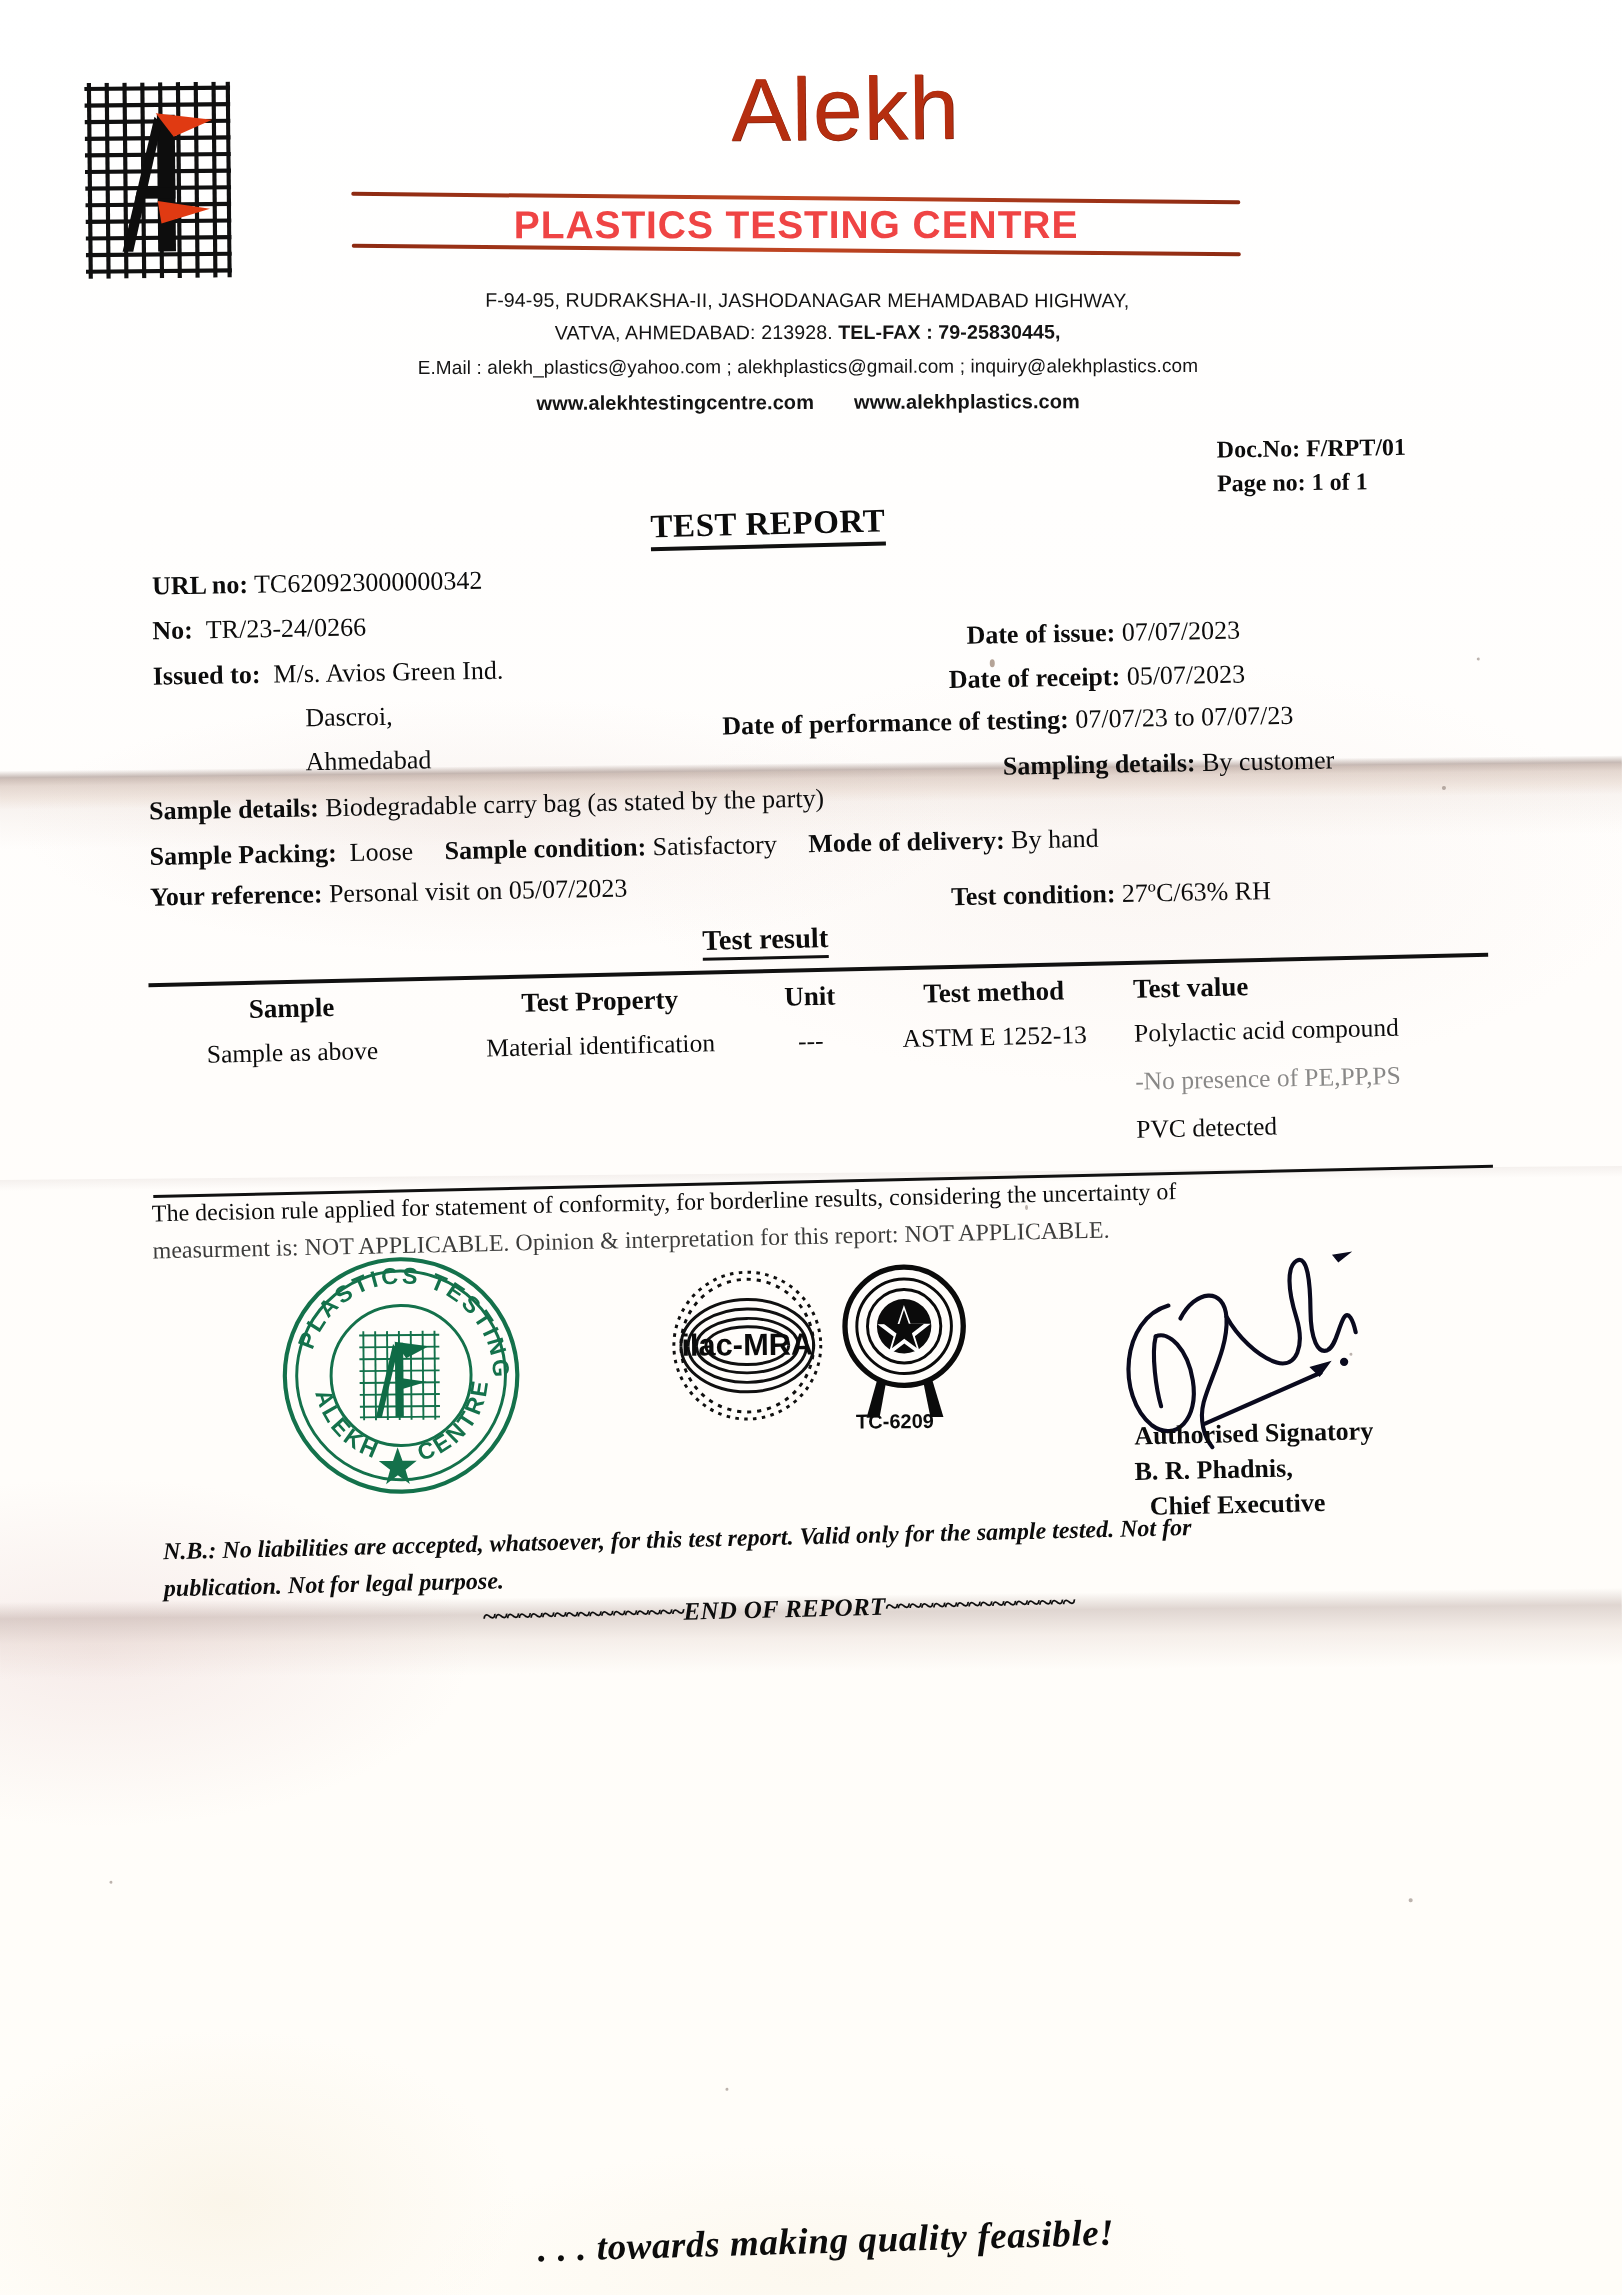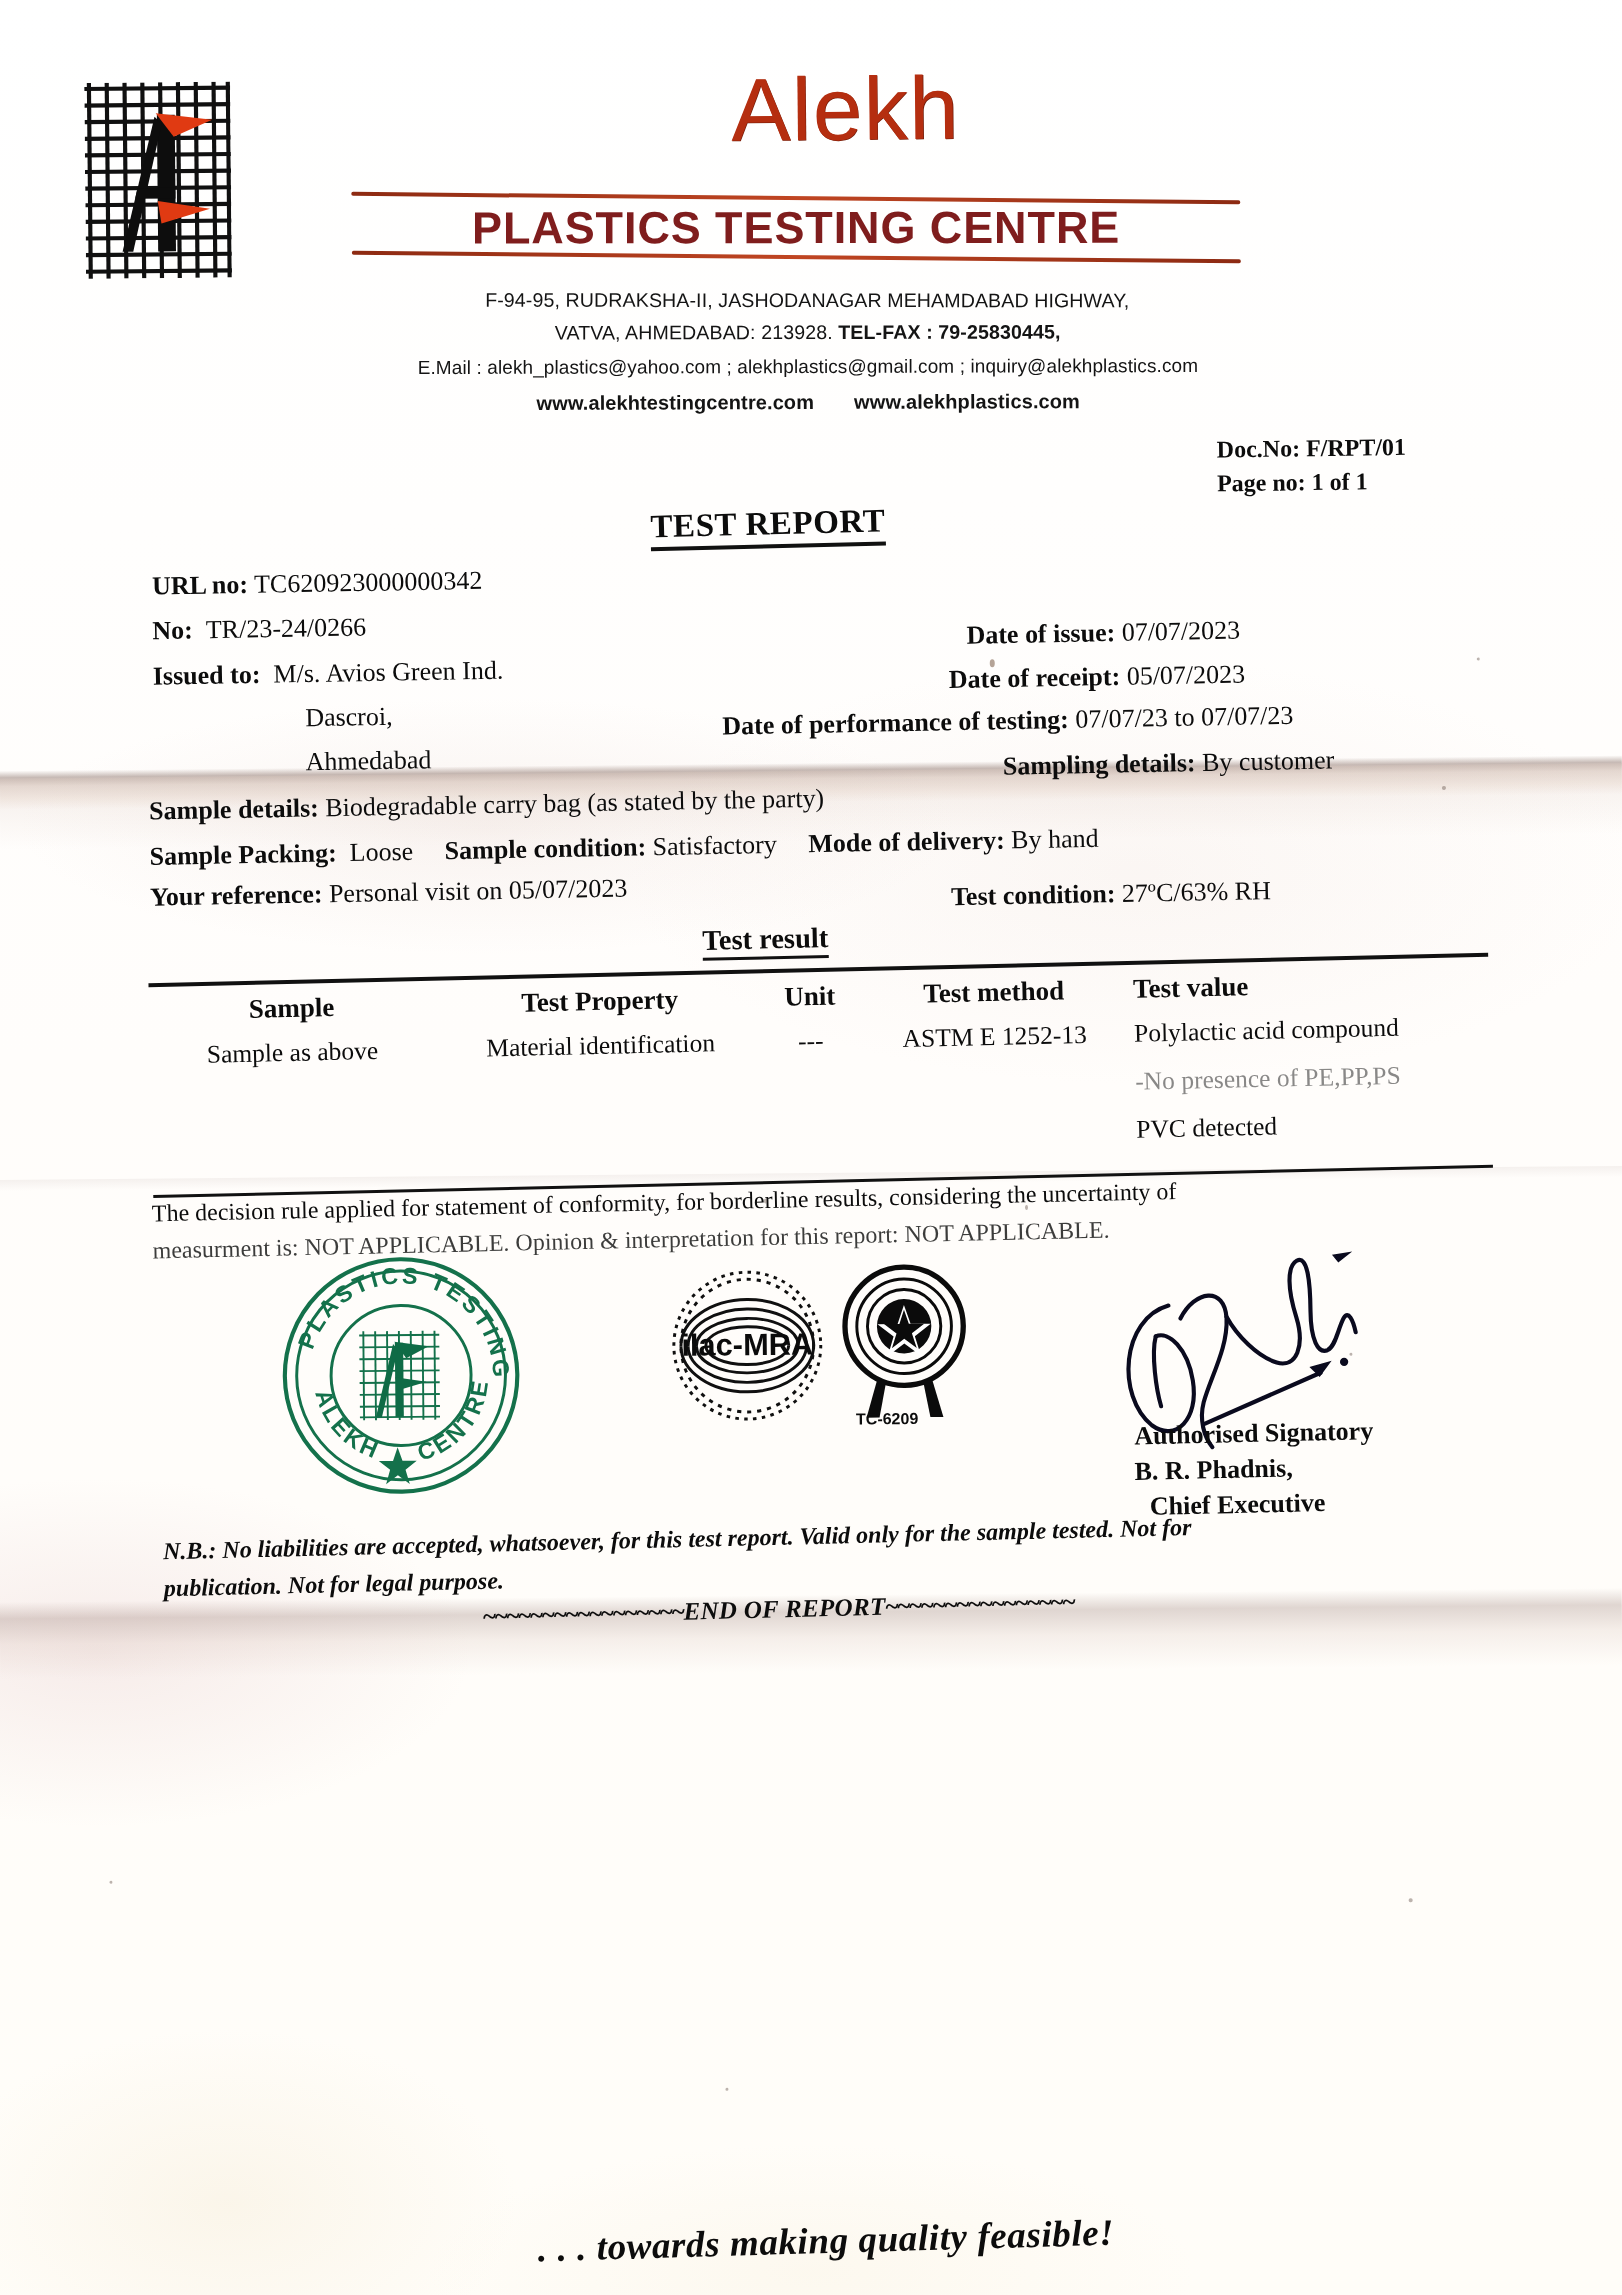--- a/index.html
+++ b/index.html
@@ -75,22 +75,22 @@
   #brand-sub-wrap{position:absolute;left:356px;top:196px;width:889px;}
   #brand-rule-top,#brand-rule-bot{
     height:4.2px;width:100%;
     background:linear-gradient(90deg,#8d2a12,#c04522 50%,#8d2a12);
     border-radius:1.8px;
   }
   #brand-rule-top{transform:rotate(1.1deg);margin-bottom:3.6px;}
   #brand-rule-bot{transform:rotate(1.1deg);margin-top:2.4px;}
   #brand-sub{
     font-family:"Liberation Sans", sans-serif;
-    font-weight:bold;font-size:45px;letter-spacing:0.9px;
-    color:#7f1d1d;text-align:center;line-height:1.08;
+    font-weight:bold;font-size:39px;letter-spacing:0.9px;
+    color:#ef4444;text-align:center;line-height:1.08;
     transform:rotate(0.5deg);
   }
   .addr{
     font-family:"Liberation Sans", sans-serif;
     font-size:19.6px;color:#141414;text-align:center;width:100%;
     letter-spacing:0.1px;
   }
   #addr1{left:0;top:289px;width:1622px;transform:rotate(0.6deg);}
   #addr2{left:0;top:321px;width:1622px;transform:rotate(0.45deg);}
   #addr2 b{font-weight:bold;margin-top:37px;}
@@ -155,21 +155,21 @@
   #tbody .c5 .faded{color:#2a2a2a;opacity:.55;}
 
   
   #decision{left:147px;top:1181px;width:1322px;font-size:24px;line-height:1.55;transform:rotate(-0.7deg);}
   #decision .l2{opacity:.80;}
 
   
   #seal{left:267px;top:1244px;width:255px;height:255px;}
   #ilac{left:664px;top:1268px;width:154px;height:154px;}
   #nabl{left:830px;top:1263px;width:136px;height:172px;}
-  #nabl-code{left:849px;top:1411px;font-family:"Liberation Sans",sans-serif;font-weight:bold;font-size:16px;}
+  #nabl-code{left:849px;top:1411px;font-family:"Liberation Sans",sans-serif;font-weight:bold;font-size:20px;}
 
   
   #sig{left:1103px;top:1251px;width:332px;height:213px;}
   #sig-l1{left:1127px;top:1423px;font-weight:bold;font-size:26px;transform:rotate(-0.7deg);}
   #sig-l2{left:1127px;top:1459px;font-weight:bold;font-size:26px;transform:rotate(-0.7deg);}
   #sig-l3{left:1142px;top:1494px;font-weight:bold;font-size:26px;transform:rotate(-0.7deg);}
 
   
   #nb{left:155px;top:1518px;width:1293px;font-size:24px;font-style:italic;font-weight:bold;line-height:1.55;transform:rotate(-0.8deg);}
   #endrep{left:474px;top:1595px;font-size:25px;font-style:italic;font-weight:bold;letter-spacing:0.3px;transform:rotate(-0.9deg);white-space:nowrap;}

